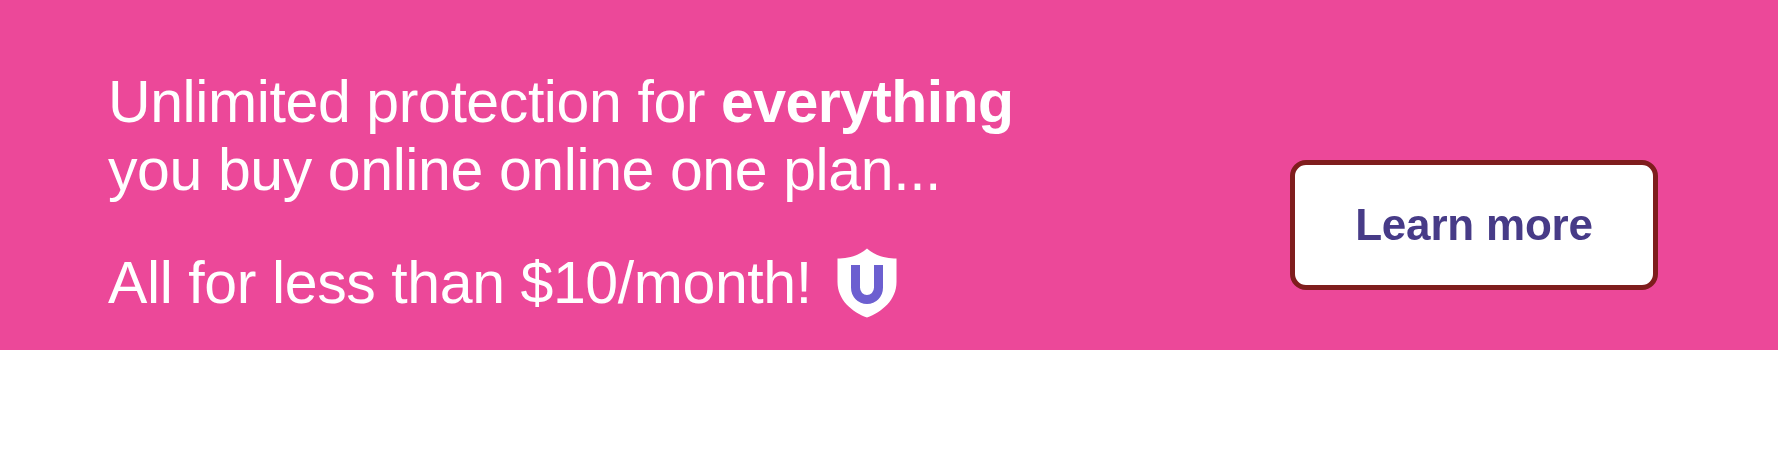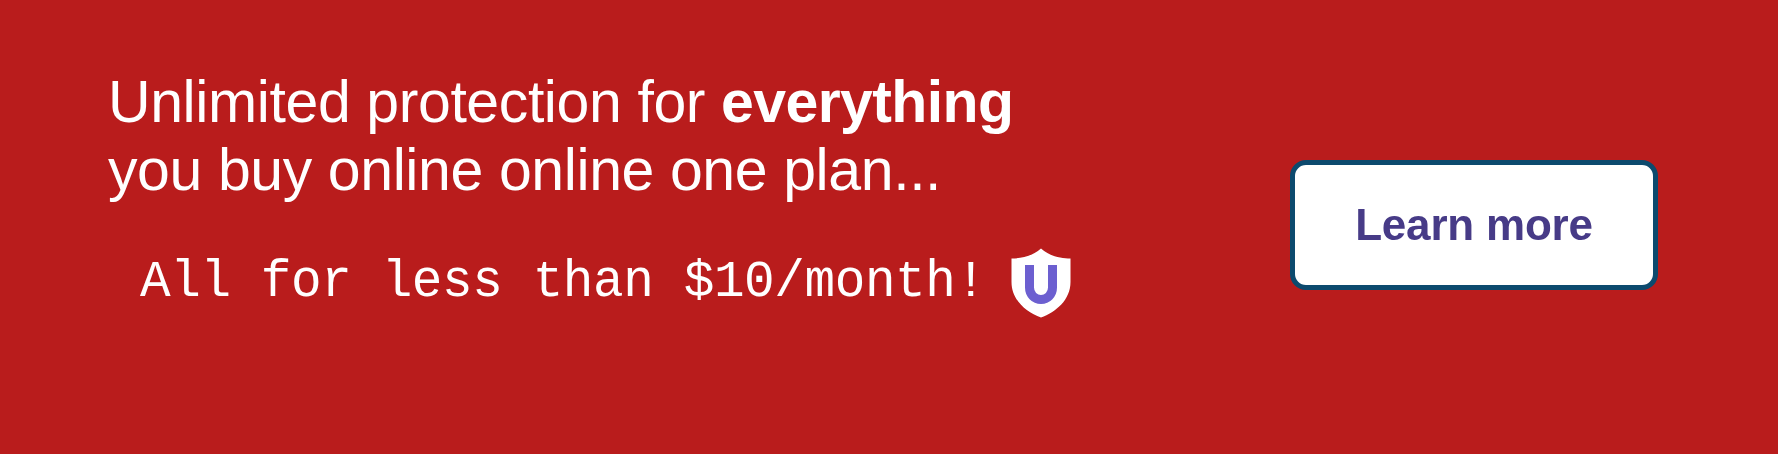--- a/index.html
+++ b/index.html
@@ -10,22 +10,22 @@
     width: 1778px;
     height: 458px;
     overflow: hidden;
     font-family: "DejaVu Sans", sans-serif;
     background: #ffffff;
   }
 
   #banner {
     position: relative;
     width: 1778px;
-    height: 458px;
-    background: #b91c1c;
+    height: 350px;
+    background: #ec4899;
     box-sizing: border-box;
     overflow: hidden;
   }
 
   #bottom-strip {
     position: absolute;
     left: 0;
     top: 454px;
     width: 1778px;
     height: 4px;
@@ -52,48 +52,47 @@
   }
   .headline .light { font-weight: 300; }
   .headline .bold  { font-weight: 700; letter-spacing: -0.6px; }
 
   #subline-row {
     display: flex;
     align-items: center;
     margin-top: 44px;
   }
   #subline {
-    font-family: Liberation Mono, monospace;
-    font-size: 51px;
+    font-family: Liberation Sans, sans-serif;
+    font-size: 59px;
     line-height: 64px;
     font-weight: 300;
     color: #ffffff;
     letter-spacing: -0.4px;
     white-space: nowrap;
-    margin-left: 32px;
   }
 
   
   #shield-logo {
     margin-left: 24px;
     width: 62px;
     height: 70px;
     display: block;
     flex: none;
   }
 
   
   #cta-button {
     position: absolute;
     left: 1290px;
     top: 160px;
     width: 368px;
     height: 130px;
     background: #ffffff;
-    border: 5px solid #0c4a6e;
+    border: 5px solid #7f1d1d;
     border-radius: 16px;
     box-sizing: border-box;
     display: flex;
     align-items: center;
     justify-content: center;
     cursor: pointer;
     padding: 0;
   }
   #cta-label {
     font-family: "Liberation Sans", sans-serif;

